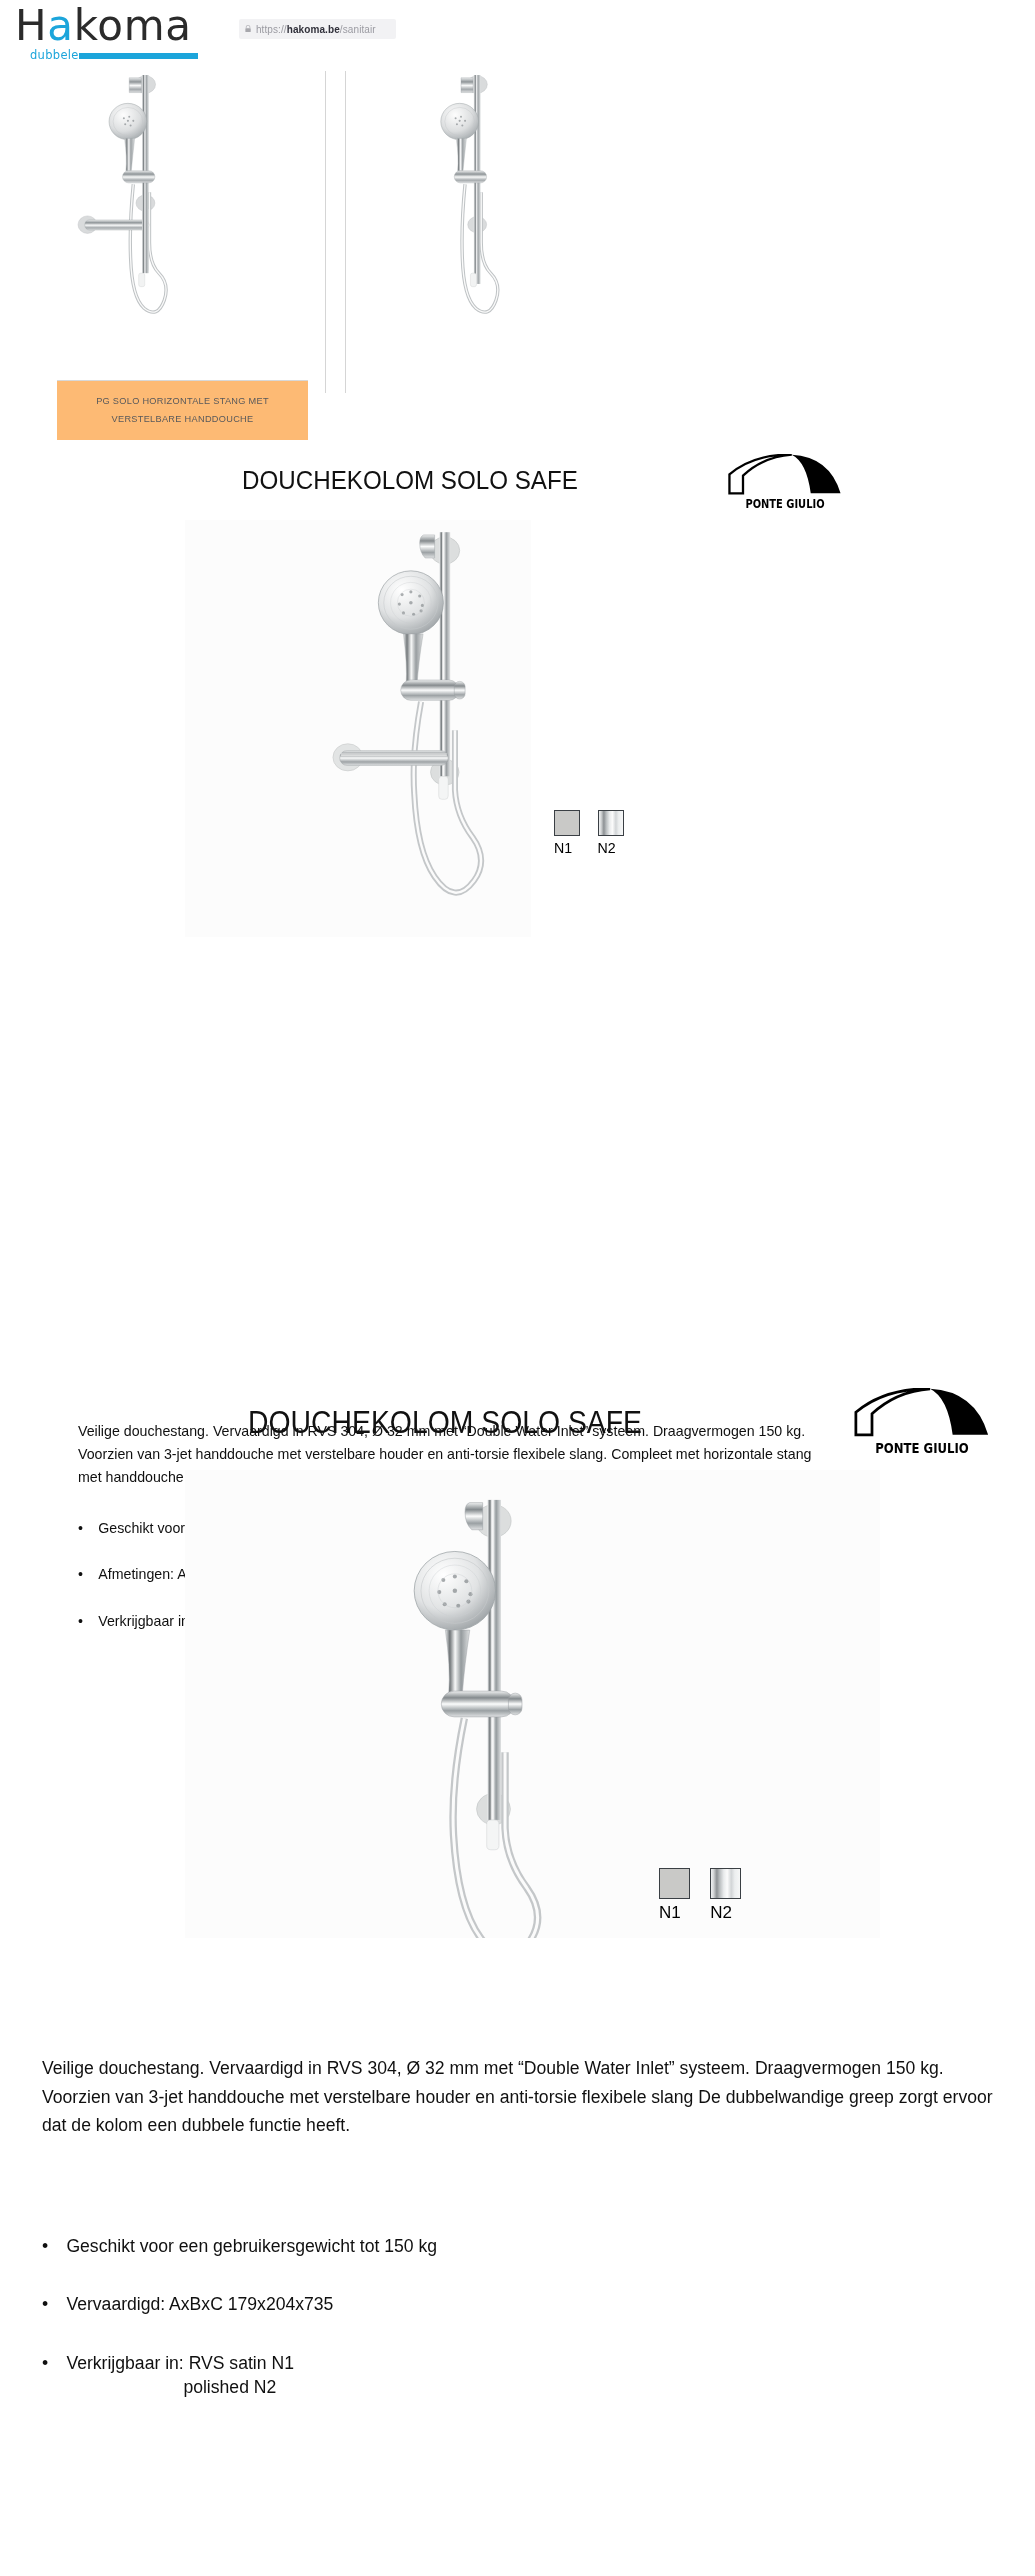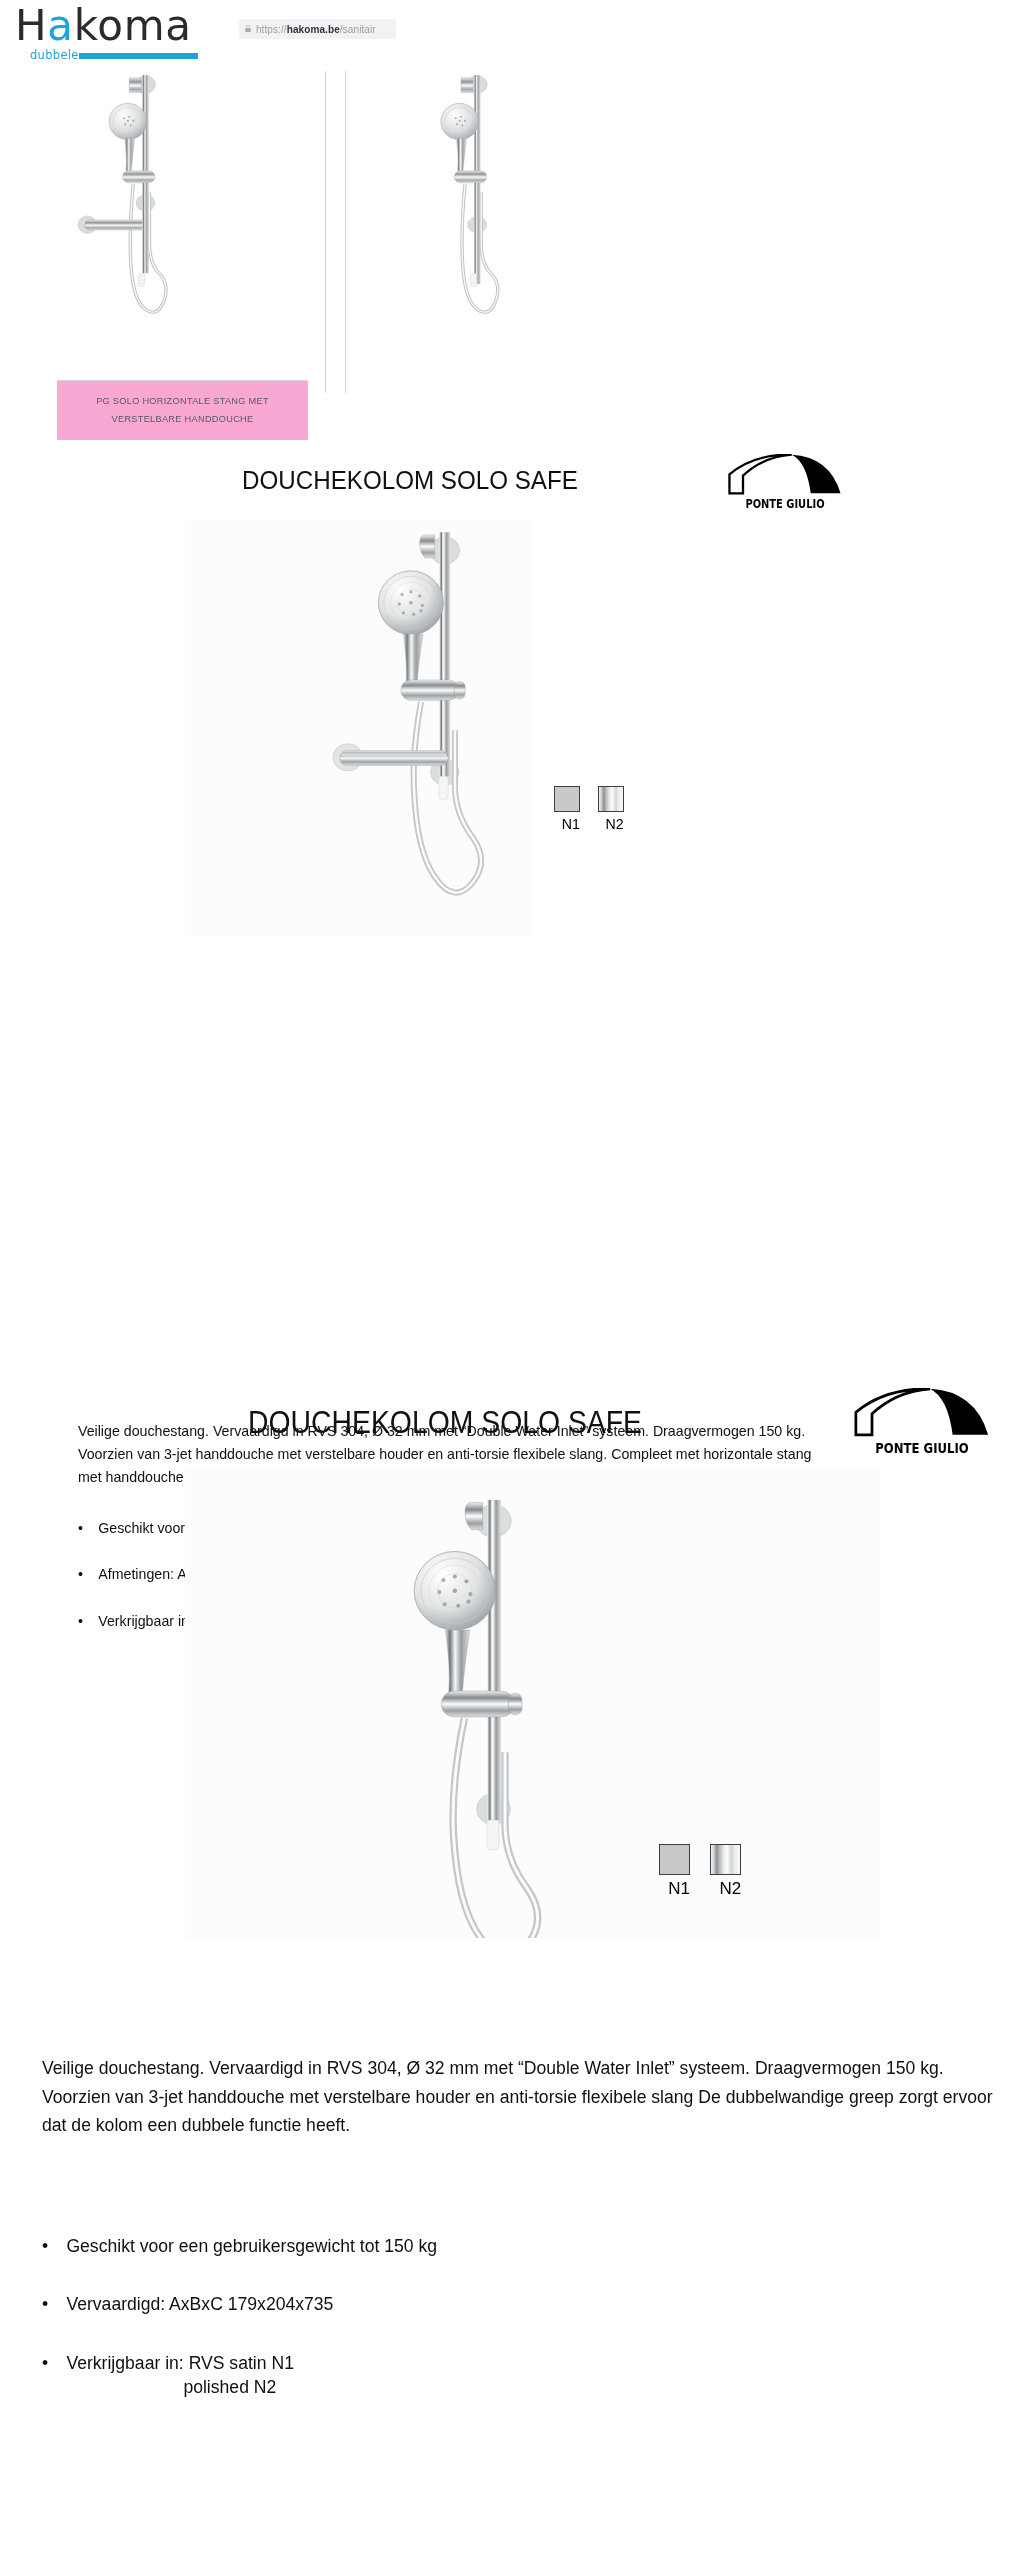--- a/index.html
+++ b/index.html
@@ -103,21 +103,21 @@
 
   .thumb-photo {
     position: relative;
     flex: 1 1 auto;
     background: #ffffff;
     overflow: hidden;
   }
   .thumb-caption {
     flex: 0 0 auto;
     height: 60px;
-    background: #f9a8d4;
+    background: #fdba74;
     border-top: 0.7px solid #d8d8d8;
     display: flex;
     align-items: center;
     justify-content: center;
     text-align: center;
     padding: 0 12.2px;
     font-family: "Liberation Sans", sans-serif;
     font-size: 9.2px;
     letter-spacing: 0.3px;
     line-height: 17.6px;
@@ -172,21 +172,21 @@
 
   
   .hero-panel {
     position: absolute;
     background: #fcfcfc;
     overflow: hidden;
   }
 
   
   .swatches { position: absolute; display: flex; }
-  .swatch-item { text-align: right; }
+  .swatch-item { text-align: left; margin-top: 24px; }
   .swatch-chip {
     border: 1.4px solid #3a3f44;
     margin: 0 auto;
   }
   .chip-n1 { background: #c9c9c7; }
   .chip-n2 {
     background: linear-gradient(90deg,#eef0f1 0%,#d8dadb 8%,#8d9194 20%,#b9bdbf 30%,
                 #e9ebec 44%,#fbfbfb 56%,#d2d5d7 70%,#eceeef 82%,#f6f7f7 100%);
   }
   .swatch-label {

